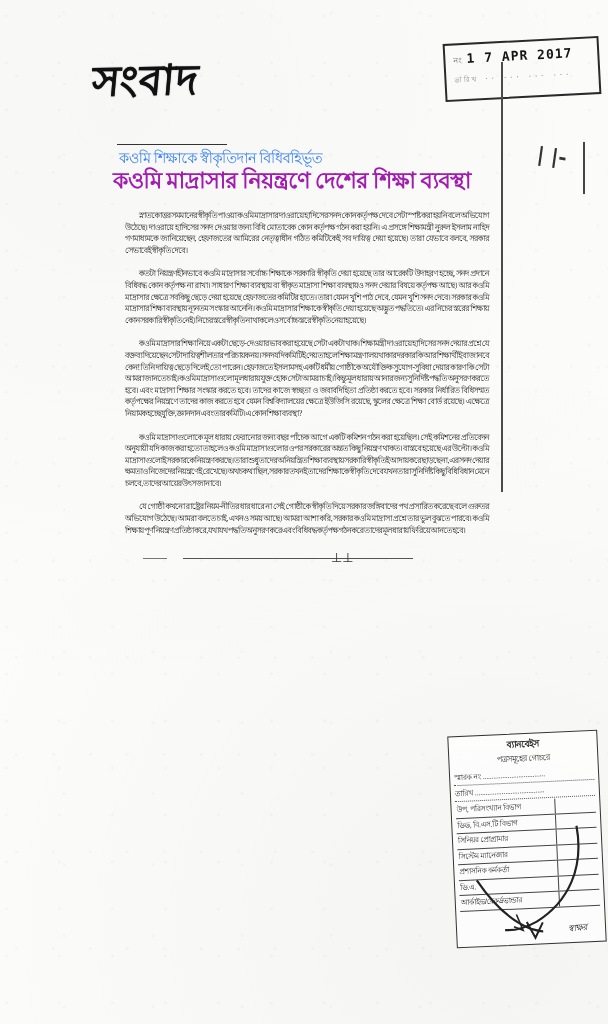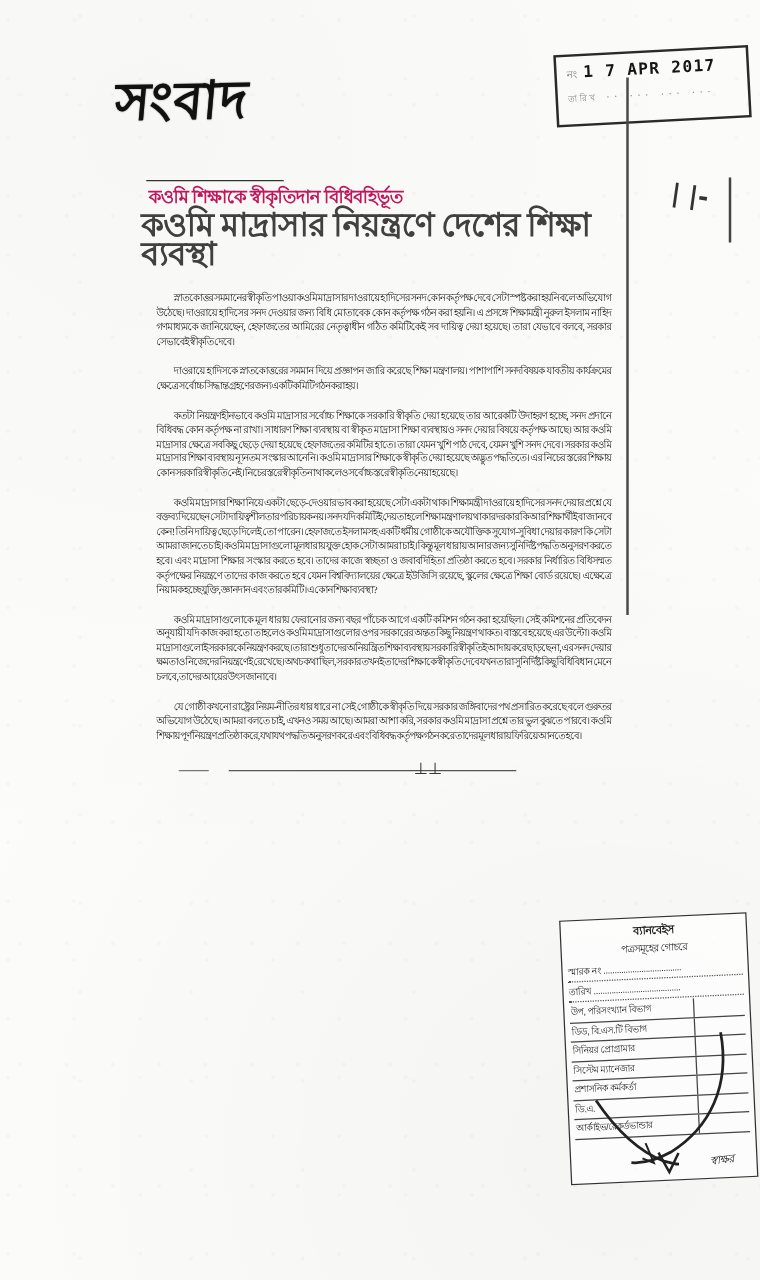--- a/index.html
+++ b/index.html
@@ -29,26 +29,26 @@
     font-family:"DejaVu Sans Mono", monospace;
   }
   .stamp-line1{display:flex;align-items:baseline;gap:5px;}
   .stamp-no{font-size:8px;color:#777;}
   .stamp-date{font-size:13px;font-weight:bold;letter-spacing:1px;color:#161616;}
   .stamp-line2{margin-top:7px;font-size:7px;color:#8a8a8a;letter-spacing:2px;overflow:hidden;white-space:nowrap;}
   
   .article{left:113px;top:142px;width:392px;}
   .toprule{position:absolute;left:4px;top:2px;width:110px;height:0;border-top:1.5px solid #333;}
   .kicker{
-    margin:8px 0 0 6px;font-size:14.5px;font-weight:bold;line-height:17px;
-    letter-spacing:-0.5px;color:#be185d;
+    margin:8px 0 0 6px;font-size:14.5px;font-weight:normal;line-height:17px;
+    letter-spacing:-0.5px;color:#3b82f6;
   }
   .headline{
-    margin:2px 0 6px 0;font-size:26px;font-weight:bold;line-height:23px;
-    letter-spacing:-0.5px;color:#404040;
+    margin:2px 0 6px 0;font-size:22px;font-weight:bold;line-height:23px;
+    letter-spacing:-0.5px;color:#a21caf;
   }
   .hw-mark{
     position:absolute;right:-62px;top:2px;font-size:20px;color:#333;
     transform:rotate(8deg);font-family:"DejaVu Sans", sans-serif;font-weight:bold;
   }
   .headline-bar{position:absolute;right:-80px;top:0;width:2px;height:52px;background:#444;}
   .bodycol{
     width:388px;max-height:524px;overflow:hidden;text-align:justify;
     font-size:8px;line-height:11.6px;letter-spacing:-0.6px;word-spacing:-1px;
     color:#202020;position:relative;
@@ -104,21 +104,20 @@
 
 <div class="abs article">
   <div class="toprule"></div>
   <div class="hw-mark">| |-</div>
   <div class="headline-bar"></div>
   <div class="kicker">কওমি শিক্ষাকে স্বীকৃতিদান বিধিবহির্ভূত</div>
   <div class="headline">কওমি মাদ্রাসার নিয়ন্ত্রণে দেশের শিক্ষা ব্যবস্থা</div>
   <div class="bodycol">
 
   <p>স্নাতকোত্তর সমমানের স্বীকৃতি পাওয়া কওমি মাদ্রাসার দাওরায়ে হাদিসের সনদ কোন কর্তৃপক্ষ দেবে সেটা স্পষ্ট করা হয়নি বলে অভিযোগ উঠেছে। দাওরায়ে হাদিসের সনদ দেওয়ার জন্য বিধি মোতাবেক কোন কর্তৃপক্ষ গঠন করা হয়নি। এ প্রসঙ্গে শিক্ষামন্ত্রী নুরুল ইসলাম নাহিদ গণমাধ্যমকে জানিয়েছেন, হেফাজতের আমিরের নেতৃত্বাধীন গঠিত কমিটিকেই সব দায়িত্ব দেয়া হয়েছে। তারা যেভাবে বলবে, সরকার সেভাবেই স্বীকৃতি দেবে।</p>
-      <p>দাওরায়ে হাদিসকে স্নাতকোত্তরের সমমান দিয়ে প্রজ্ঞাপন জারি করেছে শিক্ষা মন্ত্রণালয়। পাশাপাশি সনদবিষয়ক যাবতীয় কার্যক্রমের ক্ষেত্রে সর্বোচ্চ সিদ্ধান্ত গ্রহণের জন্য একটি কমিটি গঠন করা হয়।</p>
       <p>কতটা নিয়ন্ত্রণহীনভাবে কওমি মাদ্রাসার সর্বোচ্চ শিক্ষাকে সরকারি স্বীকৃতি দেয়া হয়েছে তার আরেকটি উদাহরণ হচ্ছে, সনদ প্রদানে বিধিবদ্ধ কোন কর্তৃপক্ষ না রাখা। সাধারণ শিক্ষা ব্যবস্থায় বা স্বীকৃত মাদ্রাসা শিক্ষা ব্যবস্থায়ও সনদ দেয়ার বিষয়ে কর্তৃপক্ষ আছে। আর কওমি মাদ্রাসার ক্ষেত্রে সবকিছু ছেড়ে দেয়া হয়েছে হেফাজতের কমিটির হাতে। তারা যেমন খুশি পাঠ দেবে, যেমন খুশি সনদ দেবে। সরকার কওমি মাদ্রাসার শিক্ষা ব্যবস্থায় ন্যূনতম সংস্কার আনেনি। কওমি মাদ্রাসার শিক্ষাকে স্বীকৃতি দেয়া হয়েছে অদ্ভুত পদ্ধতিতে। এর নিচের স্তরের শিক্ষায় কোন সরকারি স্বীকৃতি নেই। নিচের স্তরে স্বীকৃতি না থাকলেও সর্বোচ্চ স্তরে স্বীকৃতি নেয়া হয়েছে।</p>
       <p>কওমি মাদ্রাসার শিক্ষা নিয়ে একটা ছেড়ে-দেওয়ার ভাব করা হয়েছে সেটা একটা থাক। শিক্ষামন্ত্রী দাওরায়ে হাদিসের সনদ দেয়ার প্রশ্নে যে বক্তব্য দিয়েছেন সেটা দায়িত্বশীলতার পরিচায়ক নয়। সনদ যদি কমিটিই দেয় তাহলে শিক্ষা মন্ত্রণালয় থাকার দরকার কি আর শিক্ষার্থীই বা জানবে কেন! তিনি দায়িত্ব ছেড়ে দিলেই তো পারেন। হেফাজতে ইসলামসহ একটি ধর্মীয় গোষ্ঠীকে অযৌক্তিক সুযোগ-সুবিধা দেয়ার কারণ কি সেটা আমরা জানতে চাই। কওমি মাদ্রাসাগুলো মূলধারায় যুক্ত হোক সেটা আমরা চাই। কিন্তু মূল ধারায় আনার জন্য সুনির্দিষ্ট পদ্ধতি অনুসরণ করতে হবে। এবং মাদ্রাসা শিক্ষার সংস্কার করতে হবে। তাদের কাজে স্বচ্ছতা ও জবাবদিহিতা প্রতিষ্ঠা করতে হবে। সরকার নির্ধারিত বিধিসম্মত কর্তৃপক্ষের নিয়ন্ত্রণে তাদের কাজ করতে হবে যেমন বিশ্ববিদ্যালয়ের ক্ষেত্রে ইউজিসি রয়েছে, স্কুলের ক্ষেত্রে শিক্ষা বোর্ড রয়েছে। এক্ষেত্রে নিয়ামক হচ্ছে যুক্তি, জ্ঞানদান এবং তার কমিটি। এ কোন শিক্ষা ব্যবস্থা?</p>
       <p>কওমি মাদ্রাসাগুলোকে মূল ধারায় ফেরানোর জন্য বছর পাঁচেক আগে একটি কমিশন গঠন করা হয়েছিল। সেই কমিশনের প্রতিবেদন অনুযায়ী যদি কাজ করা হতো তাহলেও কওমি মাদ্রাসাগুলোর ওপর সরকারের অন্তত কিছু নিয়ন্ত্রণ থাকত। বাস্তবে হয়েছে এর উল্টো। কওমি মাদ্রাসাগুলোই সরকারকে নিয়ন্ত্রণ করছে। তারা শুধু তাদের অনিয়ন্ত্রিত শিক্ষা ব্যবস্থায় সরকারি স্বীকৃতিই আদায় করে ছাড়ছে না, এর সনদ দেয়ার ক্ষমতাও নিজেদের নিয়ন্ত্রণেই রেখেছে। অথচ কথা ছিল, সরকার তখনই তাদের শিক্ষাকে স্বীকৃতি দেবে যখন তারা সুনির্দিষ্ট কিছু বিধিবিধান মেনে চলবে, তাদের আয়ের উৎস জানাবে।</p>
       <p>যে গোষ্ঠী কখনো রাষ্ট্রের নিয়ম-নীতির ধার ধারে না সেই গোষ্ঠীকে স্বীকৃতি দিয়ে সরকার জঙ্গিবাদের পথ প্রসারিত করেছে বলে গুরুতর অভিযোগ উঠেছে। আমরা বলতে চাই, এখনও সময় আছে। আমরা আশা করি, সরকার কওমি মাদ্রাসা প্রশ্নে তার ভুল বুঝতে পারবে। কওমি শিক্ষায় পূর্ণ নিয়ন্ত্রণ প্রতিষ্ঠা করে, যথাযথ পদ্ধতি অনুসরণ করে এবং বিধিবদ্ধ কর্তৃপক্ষ গঠন করে তাদের মূল ধারায় ফিরিয়ে আনতে হবে।</p>
     </div>
   <div class="endmark">
     <span class="end-dash2"></span>
     <span class="end-dashes"></span>
     <span class="end-hw">⊥⊥</span>
   </div>

